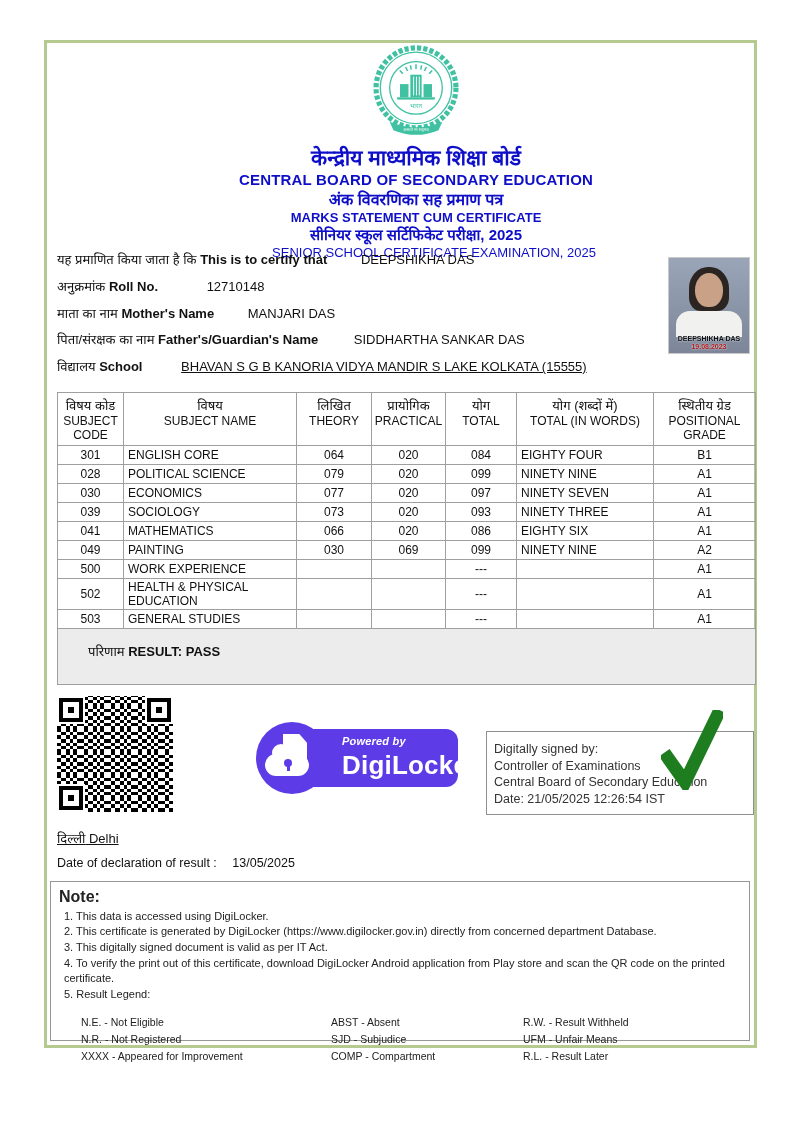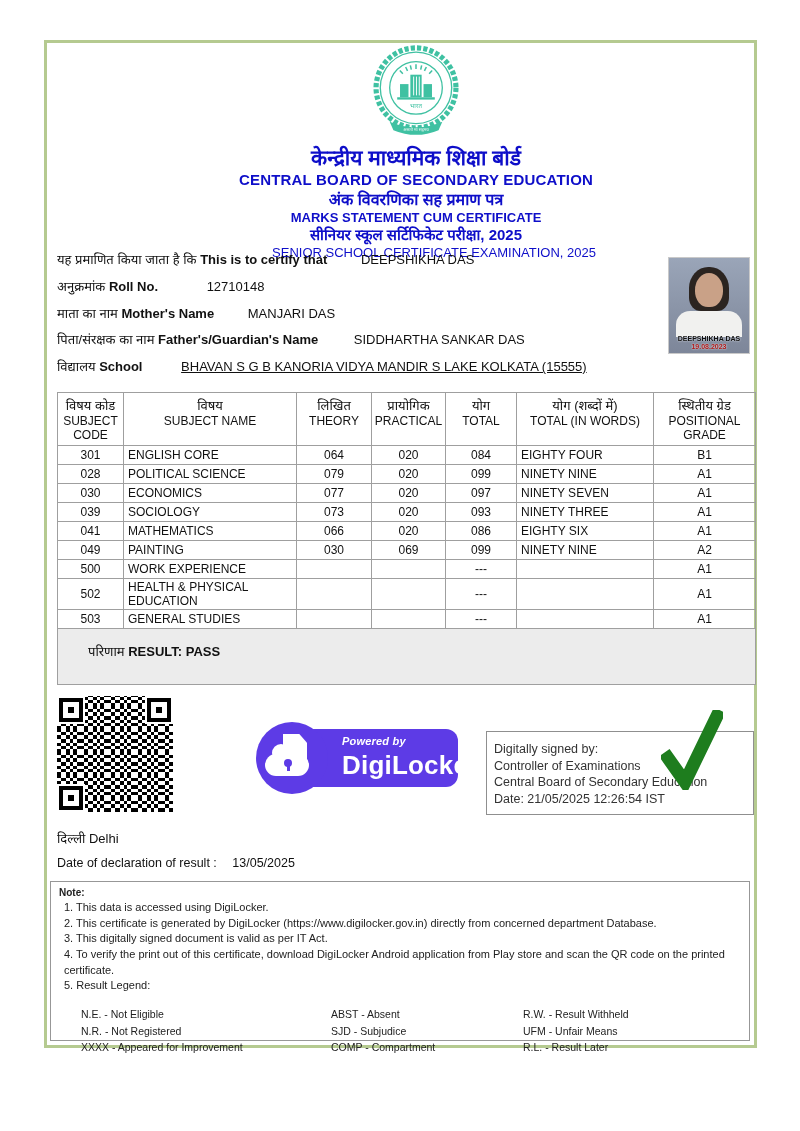--- a/index.html
+++ b/index.html
@@ -71,28 +71,28 @@
   .dl-text{position:absolute;left:86px;top:13px;color:#fff;line-height:1.1;}
   .dl-powered{font-size:11px;font-style:italic;font-weight:600;letter-spacing:.2px;}
   .dl-name{font-size:26px;font-weight:bold;margin-top:4px;letter-spacing:.2px;}
 
   
   .sig{position:absolute;left:486px;top:731px;width:268px;height:84px;border:1px solid #8f8f8f;
        font-size:12.5px;color:#333;padding:9px 0 0 7px;line-height:1.32;box-sizing:border-box;}
   .sig-check{position:absolute;right:30px;top:-22px;width:62px;height:80px;}
 
   
-  .place{position:absolute;left:57px;top:829px;font-size:13px;}
+  .place{position:absolute;left:57px;top:829px;font-size:13px;text-decoration:underline;}
   .decl{position:absolute;left:57px;top:856px;font-size:12.5px;}
   .decl .date{margin-left:12px;}
 
   
   .notebox{position:absolute;left:50px;top:881px;width:700px;height:160px;border:1px solid #979797;
            box-sizing:border-box;padding:4px 8px;font-size:11px;line-height:1.42;color:#222;}
-  .note-title{font-weight:bold;font-size:10px;}
+  .note-title{font-weight:bold;font-size:16px;}
   .note-item{padding-left:5px;}
   .legend{display:grid;grid-template-columns:250px 192px auto;margin-left:22px;margin-top:12px;
           font-size:10.5px;line-height:1.6;}
 </style>
 </head>
 <body>
 
 <div class="page">
   <div class="frame"></div>
 

